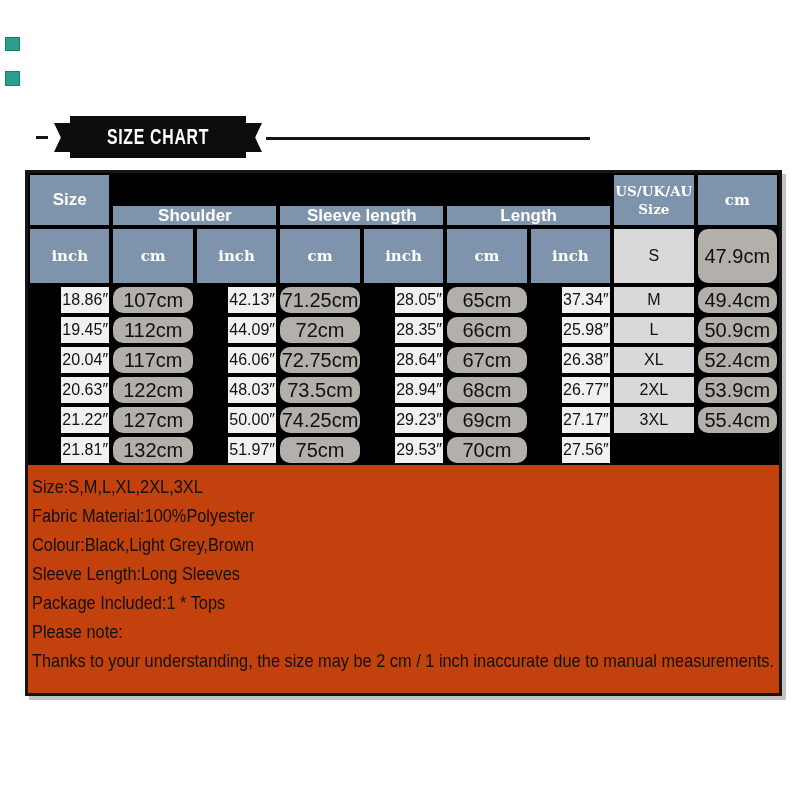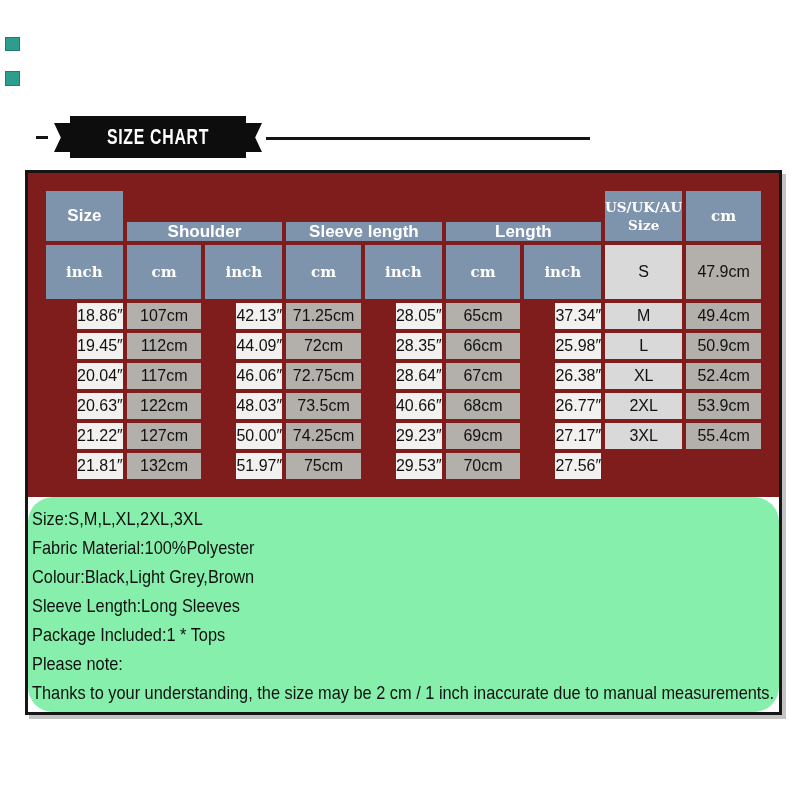--- a/index.html
+++ b/index.html
@@ -31,32 +31,32 @@
   
   .sheet{
     position:absolute;left:25px;top:170px;width:751px;
     border:3px solid #161616;background:#fff;
     box-shadow:4px 4px 0 rgba(145,145,145,.55);
   }
 
   .size-grid{
     display:grid;grid-template-columns:repeat(9,1fr);
     grid-template-rows:50px 54px repeat(6,26px);
-    gap:4px;padding:18px;background:#7f1d1d;
+    gap:4px;padding:2px;background:#000000;
   }
   .cell{display:flex;align-items:center;justify-content:center;text-align:center;}
   .gh{background:#7e93ac;color:#fff;font-weight:bold;font-size:17px;}
   .span2{grid-column:span 2;margin-top:31px;}
   .sub{background:#7e93ac;color:#fff;font-family:"DejaVu Serif",serif;font-weight:bold;font-size:15px;}
   .sub.stack{flex-direction:column;line-height:1.35;font-size:13.5px;}
   .d-sz{background:#d9d9d9;font-size:16px;}
-  .d-cm{background:#b3b0ac;font-size:16px;}
+  .d-cm{background:#b3b0ac;font-size:20px;border-radius:10px;}
   .d-in{background:#f2f1ef;font-size:16px;margin-left:31px;}
 
-  .notes{background:#86efac;padding:7px 4px 5px 4px;border-radius:25px;}
+  .notes{background:#c2410c;padding:7px 4px 18px 4px;}
   .notes p{
     margin:0;font-size:19px;line-height:29px;white-space:nowrap;
     transform:scaleX(.86);transform-origin:0 50%;
   }
 </style>
 </head>
 <body>
 
 <div class="teal-sq one"></div>
 <div class="teal-sq two"></div>
@@ -120,21 +120,21 @@
     <div class="cell d-in">28.64″</div>
     <div class="cell d-cm">67cm</div>
     <div class="cell d-in">26.38″</div>
 
     <div class="cell d-sz">XL</div>
     <div class="cell d-cm">52.4cm</div>
     <div class="cell d-in">20.63″</div>
     <div class="cell d-cm">122cm</div>
     <div class="cell d-in">48.03″</div>
     <div class="cell d-cm">73.5cm</div>
-    <div class="cell d-in">40.66″</div>
+    <div class="cell d-in">28.94″</div>
     <div class="cell d-cm">68cm</div>
     <div class="cell d-in">26.77″</div>
 
     <div class="cell d-sz">2XL</div>
     <div class="cell d-cm">53.9cm</div>
     <div class="cell d-in">21.22″</div>
     <div class="cell d-cm">127cm</div>
     <div class="cell d-in">50.00″</div>
     <div class="cell d-cm">74.25cm</div>
     <div class="cell d-in">29.23″</div>

